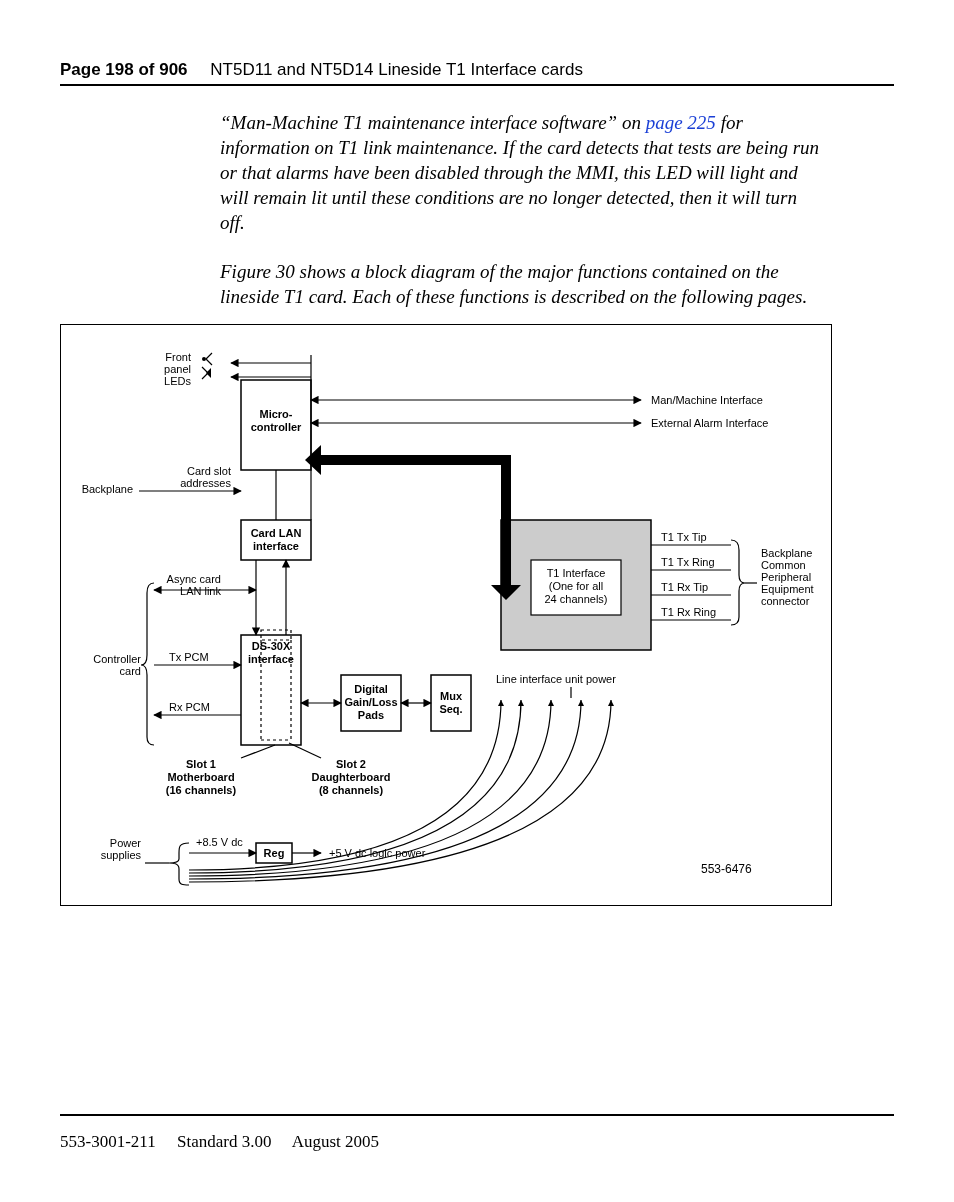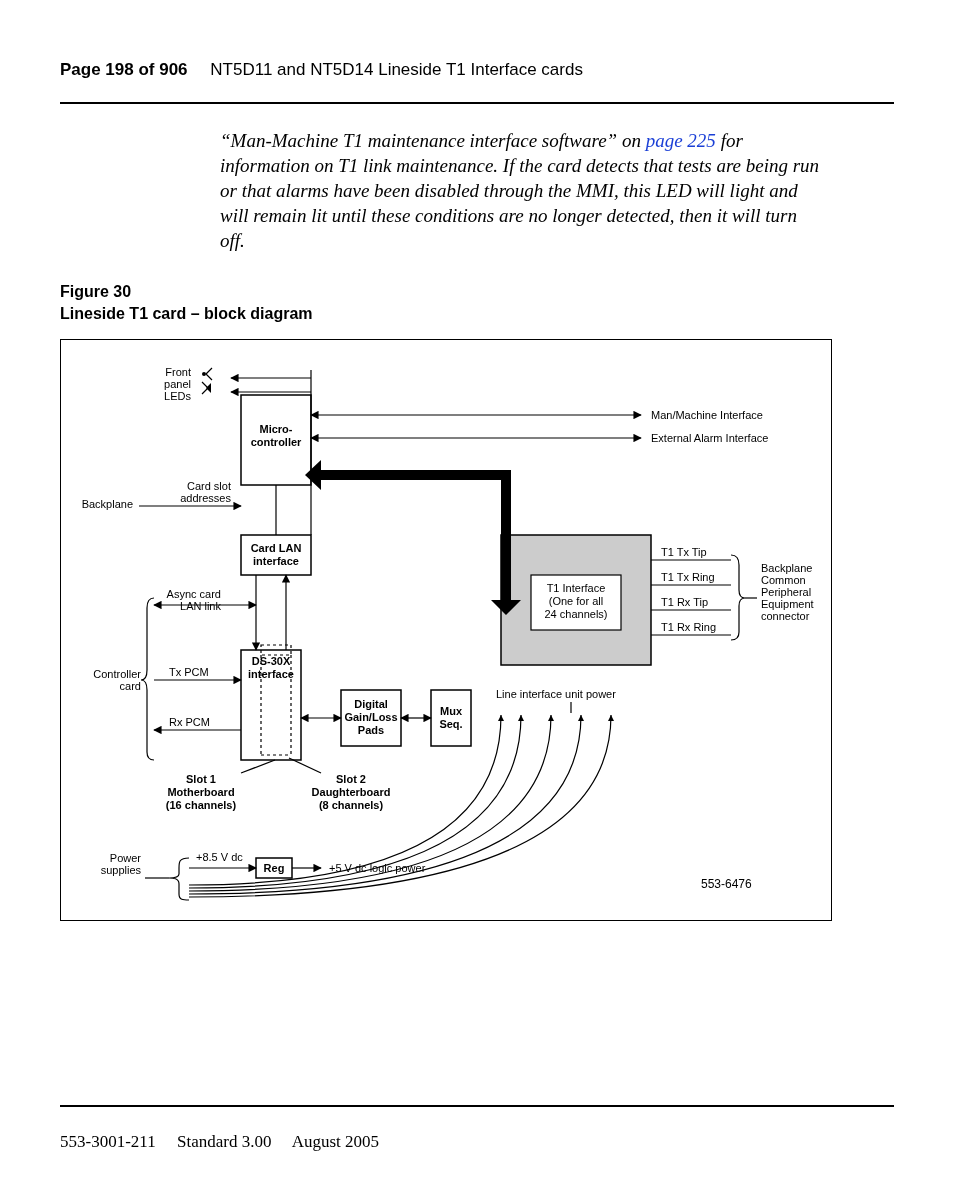--- a/index.html
+++ b/index.html
@@ -11,21 +11,21 @@
   }
   .page {
     width: 954px;
     height: 1202px;
     box-sizing: border-box;
     padding: 60px 60px 0 60px;
     position: relative;
   }
   .header {
     border-bottom: 2px solid #000;
-    padding-bottom: 22px;
+    padding-bottom: 4px;
     font-family: Arial, Helvetica, sans-serif;
     font-size: 17px;
   }
   .header .page-num { font-weight: bold; }
   .header .title { margin-left: 18px; }
   .para {
     margin: 24px 0 0 160px;
     font-size: 19px;
     line-height: 1.32;
     width: 600px;
@@ -57,44 +57,41 @@
     left: 0; top: 0;
     width: 100%;
     height: 100%;
   }
   .footer {
     position: absolute;
     left: 60px;
     right: 60px;
     bottom: 50px;
     border-top: 2px solid #000;
-    padding-top: 25px;
+    padding-top: 16px;
     font-size: 17px;
   }
 </style>
 </head>
 <body>
 
 <div class="page">
 
   <div class="header">
     <span class="page-num">Page 198 of 906</span>
     <span class="title">NT5D11 and NT5D14 Lineside T1 Interface cards</span>
   </div>
 
   <div class="para">
     <span>“Man-Machine T1 maintenance interface software” on </span><span class="link">page 225</span><span> for information on T1 link maintenance. If the card detects that tests are being run or that alarms have been disabled through the MMI, this LED will light and will remain lit until these conditions are no longer detected, then it will turn off.</span>
   </div>
 
 
-
-  <div class="fig-caption">
-    <div>Figure 30</div>
-    <div>Lineside T1 card – block diagram</div>
-  </div>
+  <div class="para">Figure 30 shows a block diagram of the major functions contained on the lineside T1 card. Each of these functions is described on the following pages.</div>
+
 
   <div class="diagram">
     <svg viewBox="0 0 770 580">
       <defs>
         <marker id="arr" viewBox="0 0 10 10" refX="9" refY="5" markerWidth="7" markerHeight="7" orient="auto-start-reverse">
           <path d="M0,0 L10,5 L0,10 z" fill="#000"></path>
         </marker>
       </defs>
 
       <rect x="180" y="55" width="70" height="90" fill="none" stroke="#000" stroke-width="1.5"></rect>

